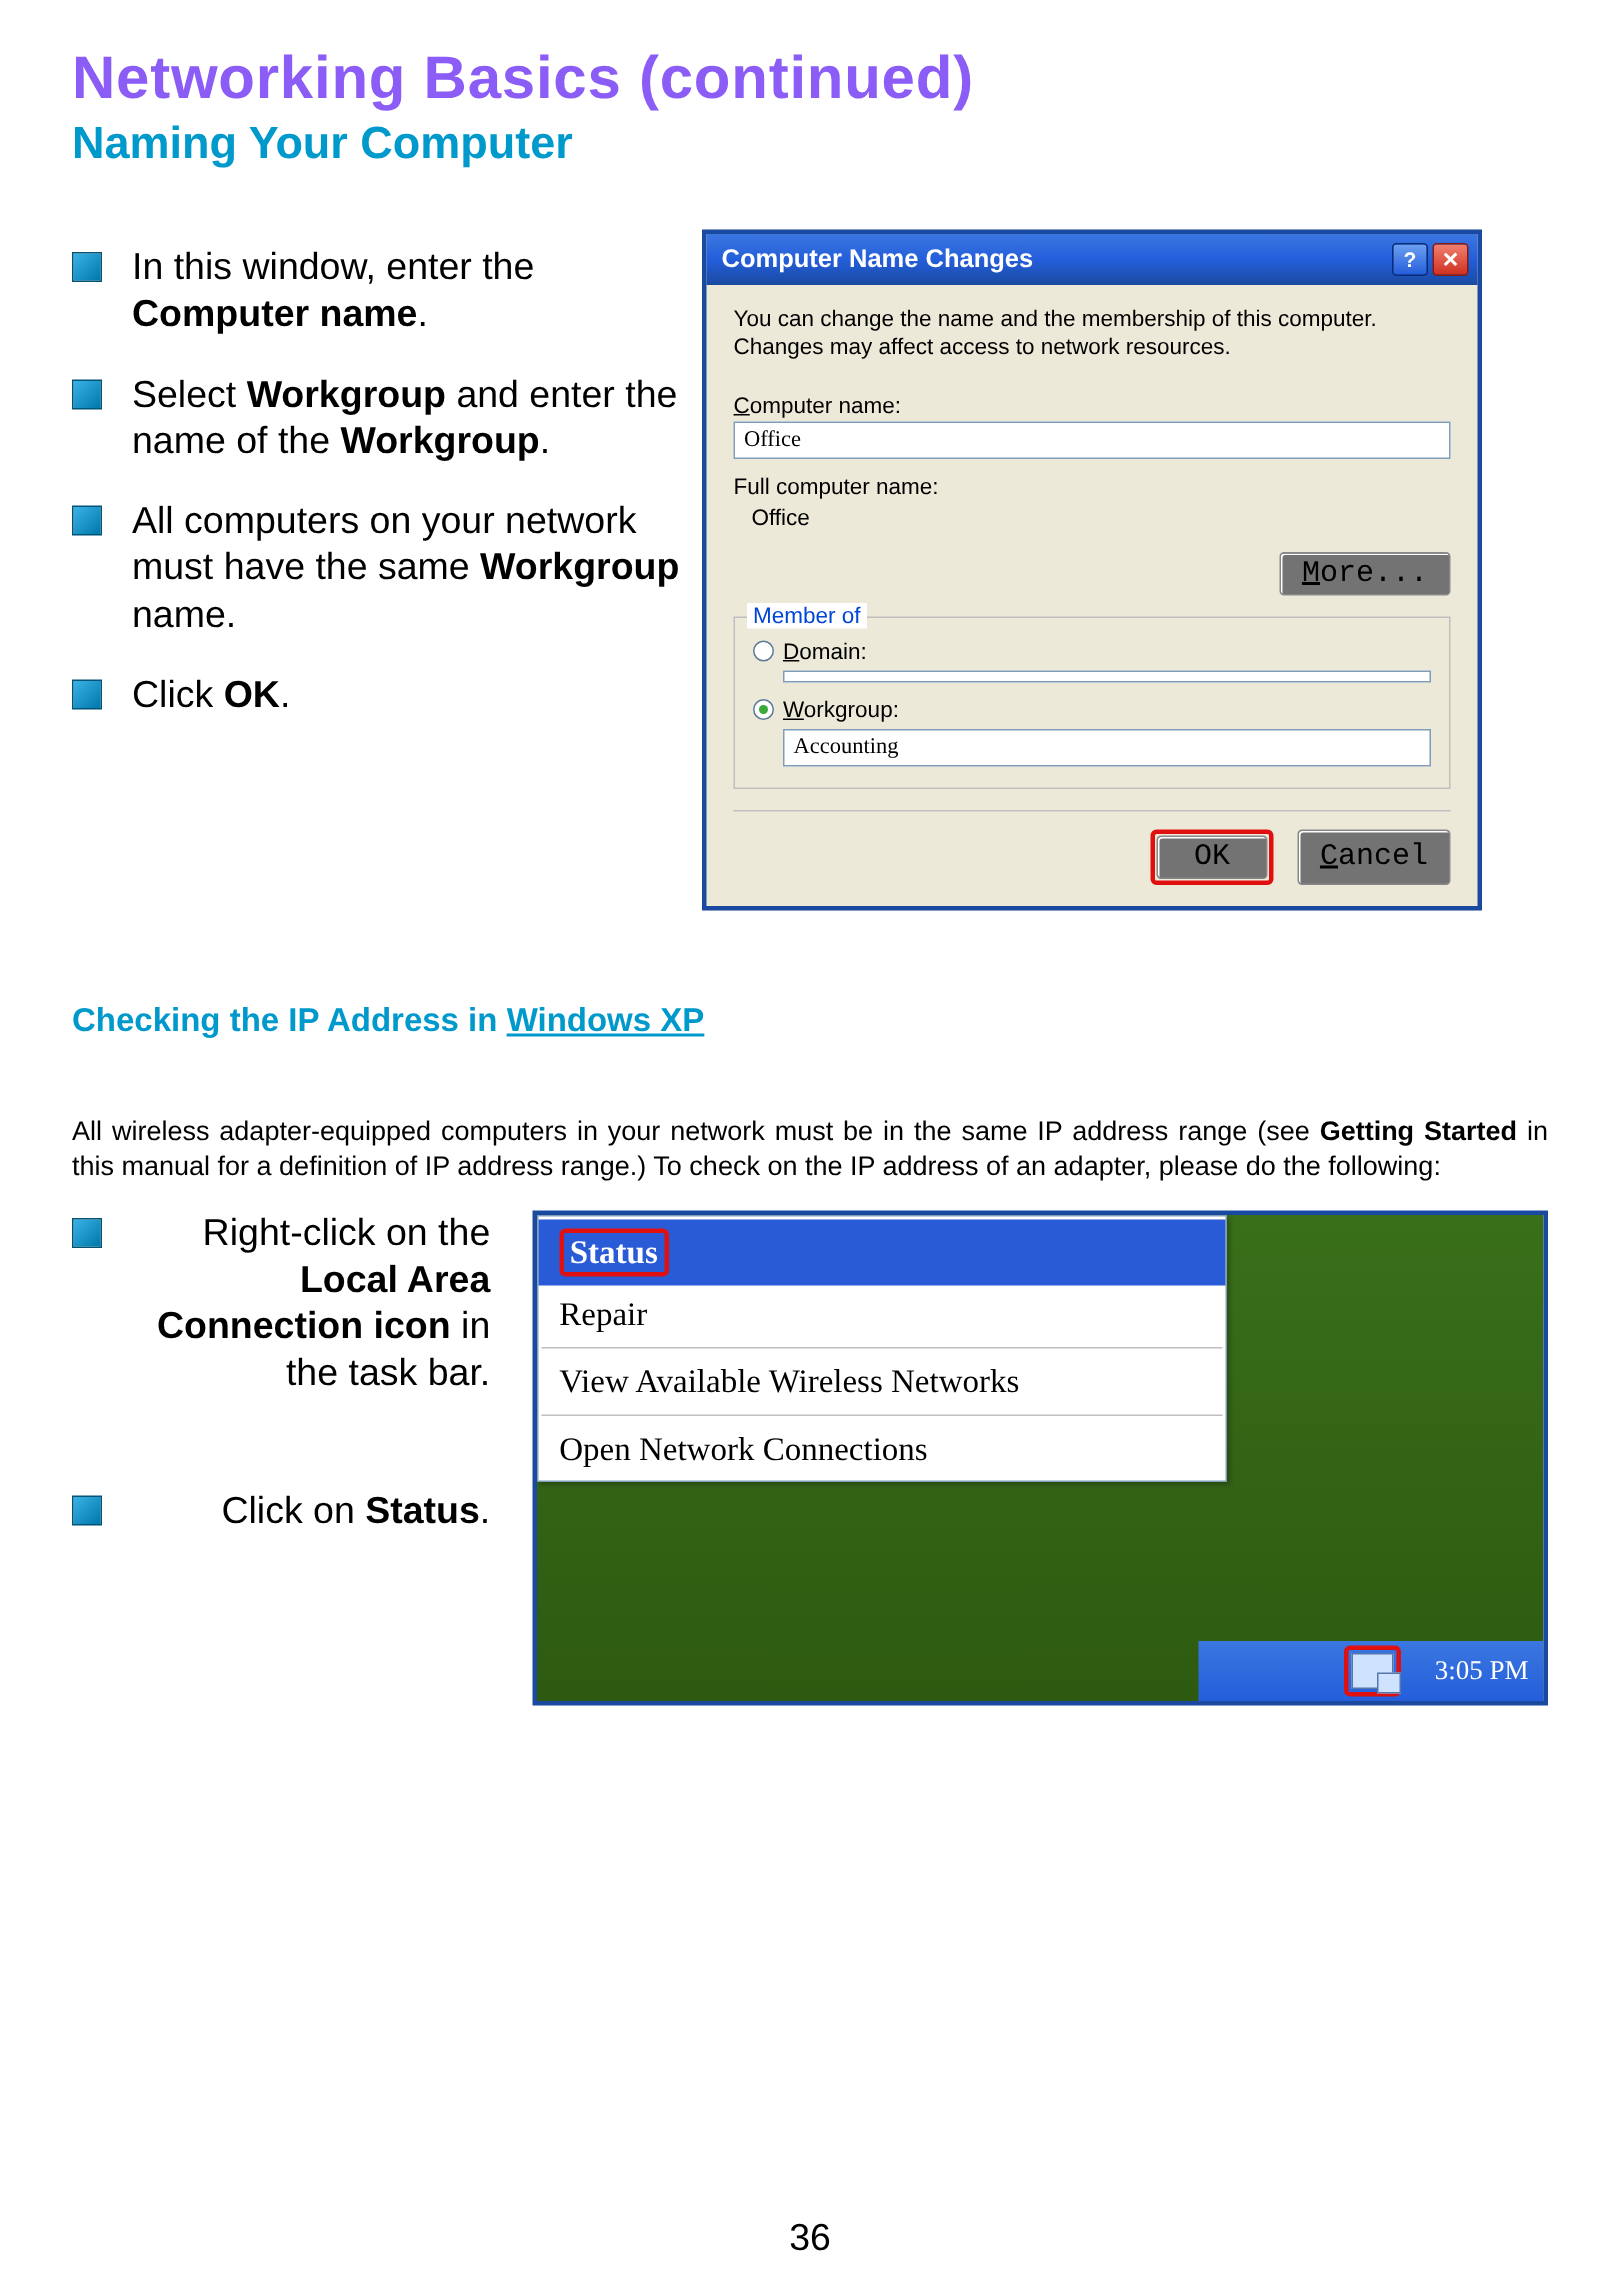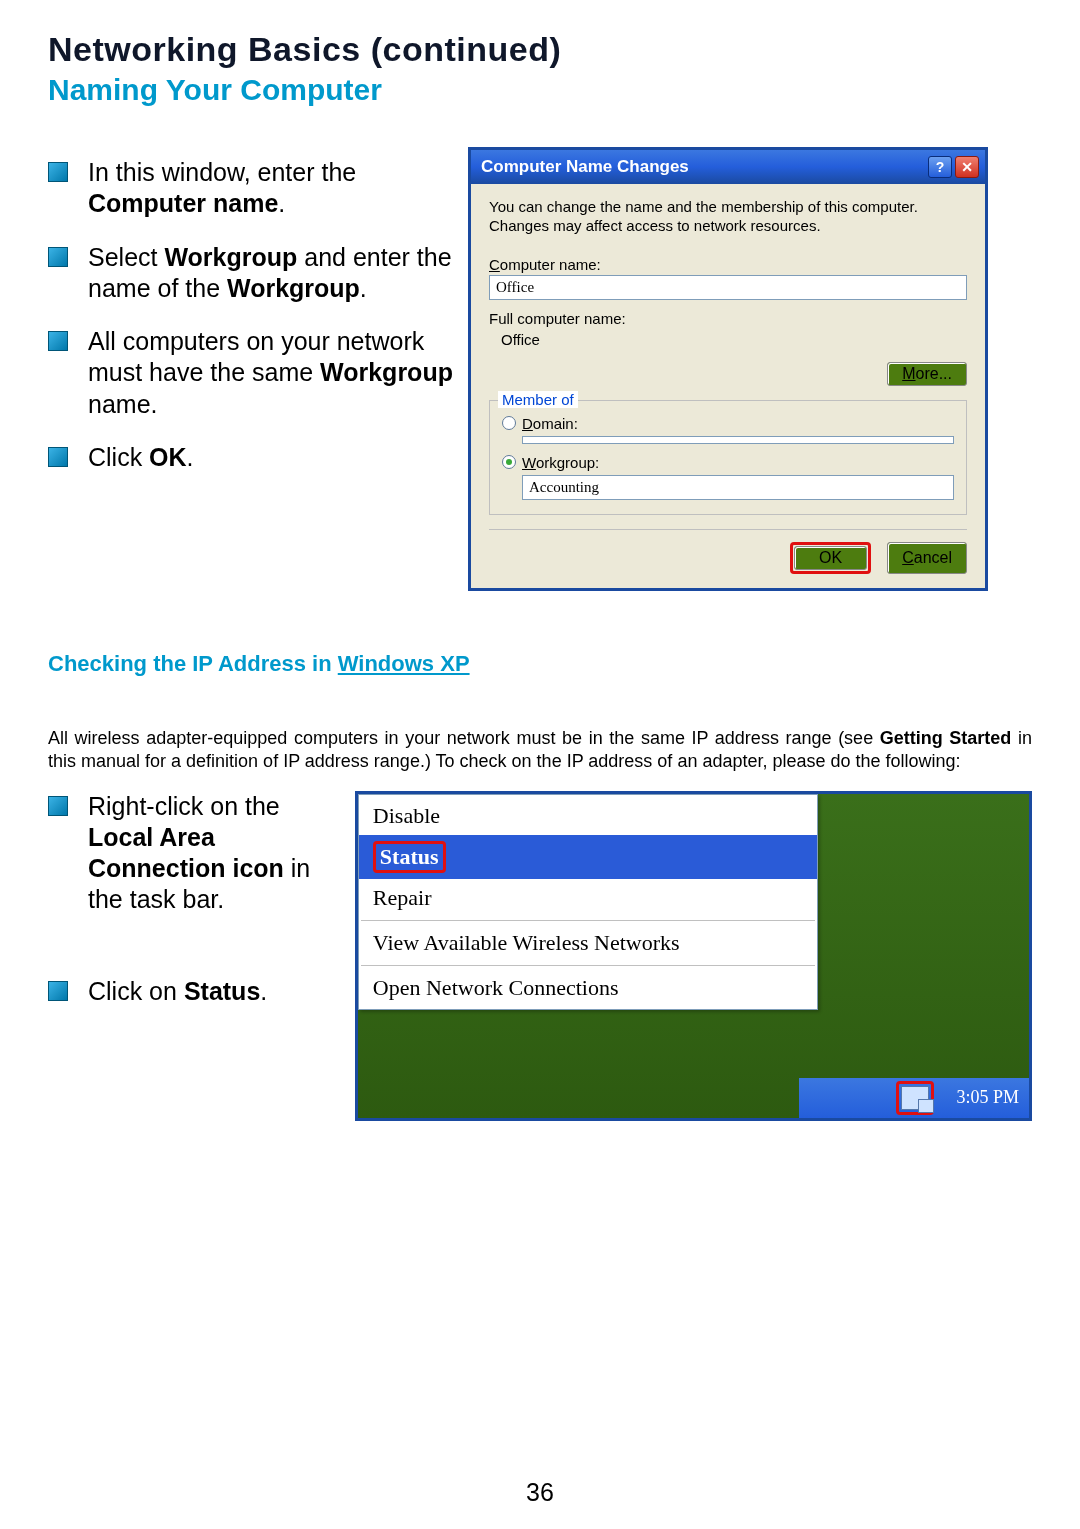--- a/index.html
+++ b/index.html
@@ -4,21 +4,21 @@
 <style>
   * { box-sizing: border-box; margin: 0; padding: 0; }
   body {
     font-family: Arial, Helvetica, sans-serif;
     width: 1080px;
     height: 1529px;
     background: #fff;
     padding: 30px 48px 20px 48px;
     position: relative;
   }
-  .h1 { color: #0f172a; font-size: 34px; font-weight: bold; margin-bottom: 4px; letter-spacing: 0.5px; }
+  .h1 { color: #8b5cf6; font-size: 40px; font-weight: bold; margin-bottom: 4px; letter-spacing: 0.5px; }
   .h2 { color: #0099cc; font-size: 30px; font-weight: bold; margin-bottom: 40px; }
   .h2b { color: #0099cc; font-size: 22px; font-weight: bold; margin-top: 60px; margin-bottom: 50px; }
   .underline { text-decoration: underline; }
   .twocol { display: flex; }
   .leftcol { width: 420px; padding-top: 10px; }
   .rightcol { flex: 1; }
   .bullet-list { list-style: none; }
   .bullet-list li { position: relative; padding-left: 40px; font-size: 25px; line-height: 1.25; margin-bottom: 22px; color: #000; }
   .bullet-list li::before {
     content: ""; position: absolute; left: 0; top: 5px; width: 18px; height: 18px;
@@ -40,36 +40,36 @@
   .tb-close { background: linear-gradient(#f08070,#d03020); color: #fff; border: 1px solid #8a1a10; }
   .xp-body { padding: 14px 18px 14px 18px; color: #000; }
   .xp-desc { margin-bottom: 20px; line-height: 1.25; }
   .xp-label { margin-top: 6px; margin-bottom: 2px; }
   .ul-char { text-decoration: underline; }
   .xp-input {
     width: 100%; background: #fff; border: 1px solid #7f9db9; padding: 3px 6px; font-family: Tahoma; font-size: 15px;
   }
   .xp-readonly { padding: 2px 0 0 12px; color: #000; margin-bottom: 14px; }
   .xp-btn {
-    background: #4d7c0f; border: 1px solid #888; border-radius: 3px; padding: 2px 14px; font-family: Liberation Sans, sans-serif; font-size: 16px;
+    background: #737373; border: 1px solid #888; border-radius: 3px; padding: 2px 14px; font-family: Liberation Mono, monospace; font-size: 20px;
     box-shadow: 1px 1px 0 #fff inset;
   }
   .xp-row-right { text-align: right; margin: 8px 0 14px 0; }
   .xp-group { border: 1px solid #bfbfbf; padding: 10px 12px 14px 12px; position: relative; margin-top: 8px; }
   .xp-group-legend { position: absolute; top: -10px; left: 8px; background: #ffffff; padding: 0 4px; color: #0046d5; }
   .xp-radio-row { display: flex; align-items: center; gap: 6px; margin: 4px 0; }
   .xp-radio { width: 14px; height: 14px; border-radius: 50%; border: 1px solid #5f7a99; background: #fff; display: inline-flex; align-items: center; justify-content: center; }
   .xp-radio.checked::after { content: ""; width: 6px; height: 6px; background: #39a939; border-radius: 50%; }
   .xp-group .xp-input { margin-left: 20px; width: calc(100% - 20px); }
   .xp-footer { border-top: 1px solid #bfbfbf; margin-top: 14px; padding-top: 12px; text-align: right; display: flex; justify-content: flex-end; gap: 16px; }
   .red-outline { border: 3px solid #e01010; border-radius: 4px; padding: 1px; display: inline-block; }
 
   
   .twocol2 { display: flex; gap: 28px; align-items: flex-start; }
-  .leftcol2 { width: 280px; }
+  .leftcol2 { width: 280px; text-align: right; }
   .bullet-list2 { list-style: none; }
   .bullet-list2 li { position: relative; padding-left: 40px; font-size: 25px; line-height: 1.25; margin-bottom: 60px; color: #000; }
   .bullet-list2 li::before {
     content: ""; position: absolute; left: 0; top: 5px; width: 18px; height: 18px;
     background: linear-gradient(135deg, #3bb3e6 0%, #0077aa 100%);
     border: 1px solid #005577;
   }
 
   
   .ctx-wrap { width: 680px; border: 3px solid #1a4aa0; background: linear-gradient(#3a6f1a,#2d5a10); font-family: Tahoma; position: relative; height: 330px; }
@@ -172,21 +172,20 @@
         <span>Right-click on the </span><b>Local Area Connection icon</b><span> in the task bar.</span>
       </li>
       <li>
         <span>Click on </span><b>Status</b><span>.</span>
       </li>
     </ul>
   </div>
 
   <div class="ctx-wrap">
     <div class="ctx-menu">
-      <div class="ctx-item">Disable</div>
       <div class="ctx-item sel">
         <span class="ctx-status-box">Status</span>
       </div>
       <div class="ctx-item">Repair</div>
       <div class="ctx-sep"></div>
       <div class="ctx-item">View Available Wireless Networks</div>
       <div class="ctx-sep"></div>
       <div class="ctx-item">Open Network Connections</div>
     </div>
     <div class="taskbar">

